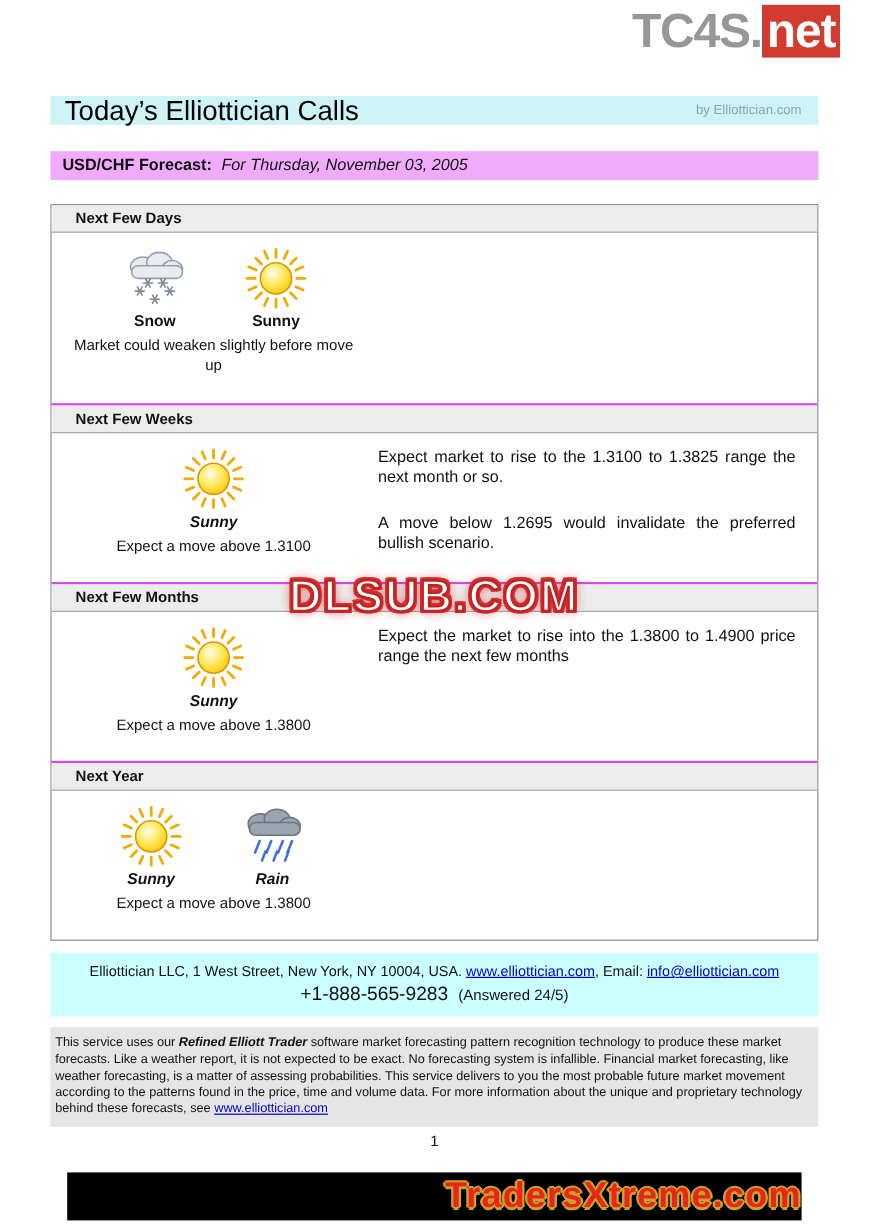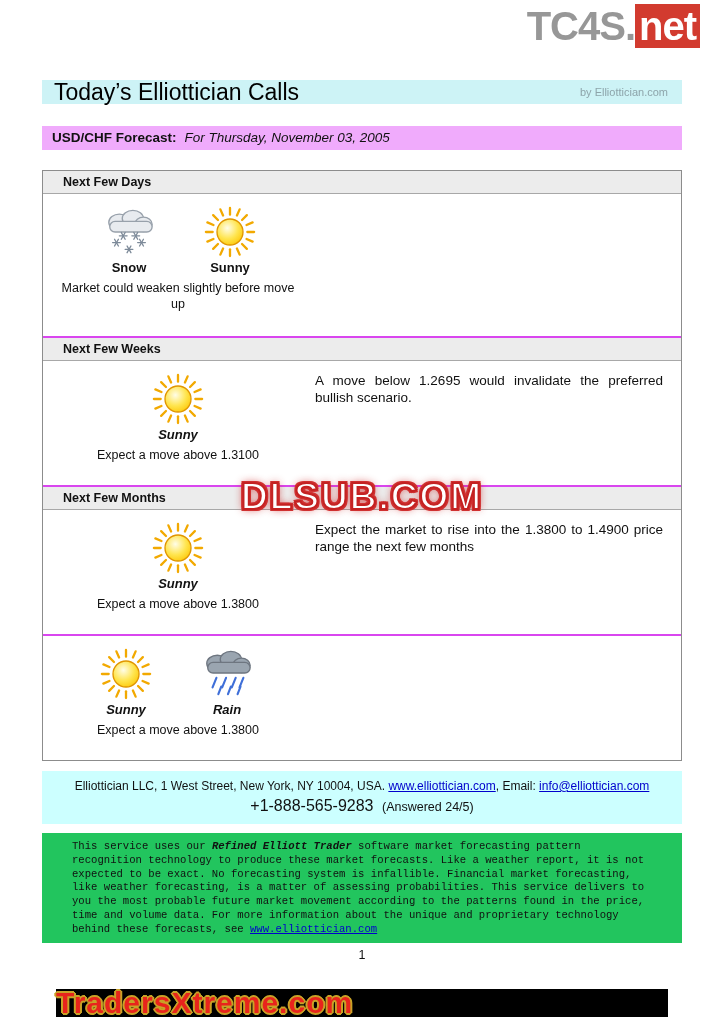--- a/index.html
+++ b/index.html
@@ -53,27 +53,27 @@
 
   
   .footer-cyan { margin-top: 10px; background: #ccffff; padding: 8px 10px 9px 10px; text-align: center; }
   .address { font-size: 12px; }
   .address a, .disclaimer a { color: #0000cc; text-decoration: underline; }
   .phone-line { margin-top: 4px; }
   .phone { font-size: 16px; }
   .answered { font-size: 12.5px; margin-left: 4px; }
 
   
-  .disclaimer { margin-top: 9px; background: #22c55e; padding: 7px 30px; font-size: 10.6px; line-height: 1.3; font-family: Liberation Mono, monospace; }
+  .disclaimer { margin-top: 9px; background: #e5e5e5; padding: 7px 4px; font-size: 10.6px; line-height: 1.3; }
 
   .page-number { text-align: center; margin-top: 5px; font-size: 12.5px; }
 
   
-  .bottom-bar { position: absolute; left: 56px; right: 56px; bottom: 7px; height: 28px; background: #000;
-    display: flex; align-items: center; justify-content: flex-start; }
+  .bottom-bar { position: absolute; left: 56px; right: 56px; bottom: 7px; height: 40px; background: #000;
+    display: flex; align-items: center; justify-content: flex-end; }
   .tx-logo { color: #e8241c; font-weight: bold; font-size: 30px; letter-spacing: 1px;
     text-shadow: -2px 0 #c9a227, 2px 0 #c9a227, 0 -2px #c9a227, 0 2px #c9a227,
                  -1px -1px #c9a227, 1px 1px #c9a227, -1px 1px #c9a227, 1px -1px #c9a227; }
 </style>
 </head>
 <body>
 
 <div class="page">
 
   <div class="top-logo">
@@ -211,20 +211,21 @@
                       </g>
                       <circle cx="27" cy="27" r="13.5" fill="url(#sunGrad)" stroke="#e09600" stroke-width="1.4"></circle>
                     </svg>
                   </div>
                   <div class="icon-label italic">Sunny</div>
                 </div>
               </div>
         <div class="caption">Expect a move above 1.3100</div>
       </div>
       <div class="right-col">
+              <p>Expect market to rise to the 1.3100 to 1.3825 range the next month or so.</p>
               <p>A move below 1.2695 would invalidate the preferred bullish scenario.</p>
             </div>
     </div>
   </div>
 
   <div class="section">
     <div class="section-header">Next Few Months</div>
     <div class="section-body">
       <div class="left-col">
         <div class="icons-row">
@@ -264,20 +265,21 @@
               </div>
         <div class="caption">Expect a move above 1.3800</div>
       </div>
       <div class="right-col">
               <p>Expect the market to rise into the 1.3800 to 1.4900 price range the next few months</p>
             </div>
     </div>
   </div>
 
   <div class="section">
+    <div class="section-header">Next Year</div>
     <div class="section-body">
       <div class="left-col">
         <div class="icons-row">
                 <div class="icon-block">
                   <div class="icon">
                     <svg width="52" height="52" viewBox="0 0 54 54">
                       <defs>
                         <radialGradient id="sunGrad" cx="40%" cy="35%" r="75%">
                           <stop offset="0%" stop-color="#fffde8"></stop>
                           <stop offset="55%" stop-color="#ffe54f"></stop>

